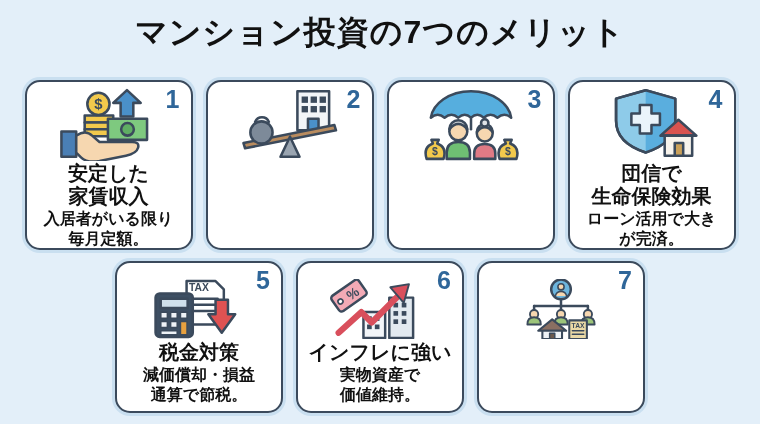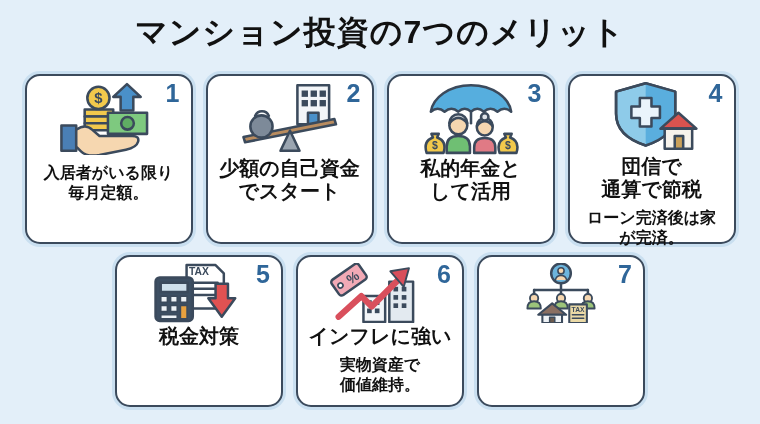--- a/index.html
+++ b/index.html
@@ -11,21 +11,21 @@
     position:relative;
   }
   .page-title{
     text-align:center;
     font-size:32px;
     font-weight:bold;
     color:#111;
     letter-spacing:1px;
     padding-top:13px;
     line-height:1.2;
-    margin:0 0 23px 0;
+    margin:0 0 29px 0;
   }
   .row{
     display:flex;
     justify-content:center;
     gap:13px;
   }
   .row2{margin-top:11px;}
   .card{
     position:relative;
     width:168px;
@@ -49,37 +49,37 @@
     color:#2f6699;
     line-height:1.1;
   }
   .icon-box{
     margin-top:4px;
     height:76px;
     display:flex;
     align-items:center;
     justify-content:center;
   }
-  .row2 .icon-box{height:62px;margin-top:5px;}
+  .row2 .icon-box{height:62px;margin-top:15px;}
   .icon-box svg{display:block;}
   .card-title{
     font-size:20px;
     font-weight:bold;
     color:#111;
     line-height:1.15;
     white-space:pre-line;
     margin-top:1px;
   }
   .card-desc{
     font-size:16px;
     font-weight:bold;
     color:#111;
     line-height:1.22;
     white-space:pre-line;
-    margin-top:7px;
+    margin-top:1px;
   }
   .ic{stroke:#3b4a5c;stroke-width:2.4;stroke-linejoin:round;stroke-linecap:round;}
   .ic text{stroke:none;font-weight:bold;font-family:"Liberation Sans",sans-serif;}
 </style>
 </head>
 <body>
 
 <h1 class="page-title">マンション投資の7つのメリット</h1>
 
 <div class="row row1">
@@ -95,20 +95,22 @@
           <rect x="27" y="40" width="27" height="6.5" fill="#f2c94c"></rect>
           <circle cx="40" cy="16" r="10.5" fill="#f2c94c"></circle>
           <text x="40" y="21" font-size="14" text-anchor="middle" fill="#3b4a5c">$</text>
           <rect x="49" y="30" width="37" height="20" fill="#7ec97f"></rect>
           <circle cx="67.5" cy="40" r="6" fill="#5fae63"></circle>
           <rect x="5" y="42" width="14" height="24" fill="#4a7fb5"></rect>
           <path d="M19 46 q9 -6 15 0 l7 6 h31 q7 0 5.5 5.5 q-1.5 5.5 -11.5 7.5 l-25 5 q-12 2 -17.5 -3.5 L19 62 Z" fill="#f6d7b0"></path>
         </g>
       </svg>
     </div>
+    <div class="card-title">安定した
+家賃収入</div>
     <div class="card-desc">入居者がいる限り
 毎月定額。</div>
   </div>
 
   <div class="card">
     <div class="card-number">2</div>
     <div class="icon-box">
       <svg width="112" height="74" viewBox="0 0 100 70">
         <g class="ic">
           <rect x="57" y="4" width="30" height="37" fill="#f2f5f8"></rect>
@@ -121,22 +123,20 @@
               <rect x="78" y="18" width="6" height="6"></rect>
           </g>
           <rect x="67" y="30" width="10" height="11" fill="#4a90c9"></rect>
           <path d="M17 33 a7 7 0 0 1 13 0" fill="none"></path>
           <path d="M6 53 L92 36 l1.5 5 L7.5 58 Z" fill="#b98c5f"></path>
           <circle cx="23" cy="43" r="10.5" fill="#7d8a99"></circle>
           <path d="M41 66 L59 66 L50 47 Z" fill="#9aa5b1"></path>
         </g>
       </svg>
     </div>
-    <div class="card-title">少額の自己資金
-でスタート</div>
   </div>
 
   <div class="card">
     <div class="card-number">3</div>
     <div class="icon-box">
       <svg width="112" height="74" viewBox="0 0 100 70">
         <g class="ic">
           <path d="M50 4 C29 4 14 16 12 29 Q18.5 23.5 25 29 Q31.5 23.5 38 29 Q44 23.5 50 29 Q56 23.5 62 29 Q68.5 23.5 75 29 Q81.5 23.5 88 29 C86 16 71 4 50 4 Z" fill="#56aede"></path>
           <line x1="50" y1="29" x2="50" y2="40"></line>
           <path d="M27 68 v-6 q0 -10 11 -10 q11 0 11 10 v6 Z" fill="#6fbf73"></path>
@@ -146,42 +146,40 @@
           <circle cx="63" cy="44" r="7.5" fill="#f6d7b0"></circle>
           <path d="M55.5 42.5 a7.5 7.5 0 0 1 15 0 q-3.5 -4.5 -7.5 -4.5 q-4 0 -7.5 4.5 Z" fill="#dfe3e8"></path>
           <circle cx="63" cy="34" r="3.5" fill="#dfe3e8"></circle>
           <path d="M8 68 q-3.5 -11 6 -14.5 l-1.5 -3.5 h7 l-1.5 3.5 q9.5 3.5 6 14.5 Z" fill="#f2c94c"></path>
           <text x="16" y="64" font-size="10" text-anchor="middle" fill="#3b4a5c">$</text>
           <path d="M77 68 q-3.5 -11 6 -14.5 l-1.5 -3.5 h7 l-1.5 3.5 q9.5 3.5 6 14.5 Z" fill="#f2c94c"></path>
           <text x="85" y="64" font-size="10" text-anchor="middle" fill="#3b4a5c">$</text>
         </g>
       </svg>
     </div>
-    <div class="card-title">私的年金と
-して活用</div>
   </div>
 
   <div class="card">
     <div class="card-number">4</div>
     <div class="icon-box">
       <svg width="112" height="74" viewBox="0 0 100 70">
         <g class="ic">
           <path d="M44 3 L72 11 V32 Q72 53 44 62 Q16 53 16 32 V11 Z" fill="#8ecbe9"></path>
           <path d="M44 3 L72 11 V32 Q72 53 44 62 Z" fill="#5aaede" stroke="none"></path>
           <path d="M44 3 L72 11 V32 Q72 53 44 62 Q16 53 16 32 V11 Z" fill="none"></path>
           <path d="M38.5 17 h11 v8 h8 v11 h-8 v8 h-11 v-8 h-8 v-11 h8 Z" fill="#eaf4fb"></path>
           <path d="M58 46 L75 31 L92 46 Z" fill="#d9534f"></path>
           <rect x="62" y="46" width="26" height="19" fill="#f7f3ec"></rect>
           <rect x="71.5" y="53" width="8" height="12" fill="#c9a05a"></rect>
         </g>
       </svg>
     </div>
     <div class="card-title">団信で
-通算で節税</div>
-    <div class="card-desc">ローン完済後は家
+生命保険効果</div>
+    <div class="card-desc">ローン活用で大き
 が完済。</div>
   </div>
 
 </div>
 
 <div class="row row2">
 
   <div class="card">
     <div class="card-number">5</div>
     <div class="icon-box">
@@ -201,20 +199,22 @@
               <rect x="32" y="32" width="6.5" height="6"></rect>
             <rect x="13" y="41" width="6.5" height="6"></rect>
               <rect x="22.5" y="41" width="6.5" height="6"></rect>
             <rect x="13" y="50" width="16" height="4"></rect>
           </g>
           <rect x="32" y="41" width="6.5" height="13" fill="#e8a13f" stroke-width="1.6"></rect>
         </g>
       </svg>
     </div>
     <div class="card-title">税金対策</div>
+    <div class="card-desc">減価償却・損益
+通算で節税。</div>
   </div>
 
   <div class="card">
     <div class="card-number">6</div>
     <div class="icon-box">
       <svg width="104" height="60" viewBox="0 0 100 58">
         <g class="ic">
           <rect x="34" y="32" width="21" height="25" fill="#f2f5f8"></rect>
           <g fill="#3b4a5c" stroke="none">
             <rect x="37.5" y="36" width="4.5" height="4.5"></rect>

